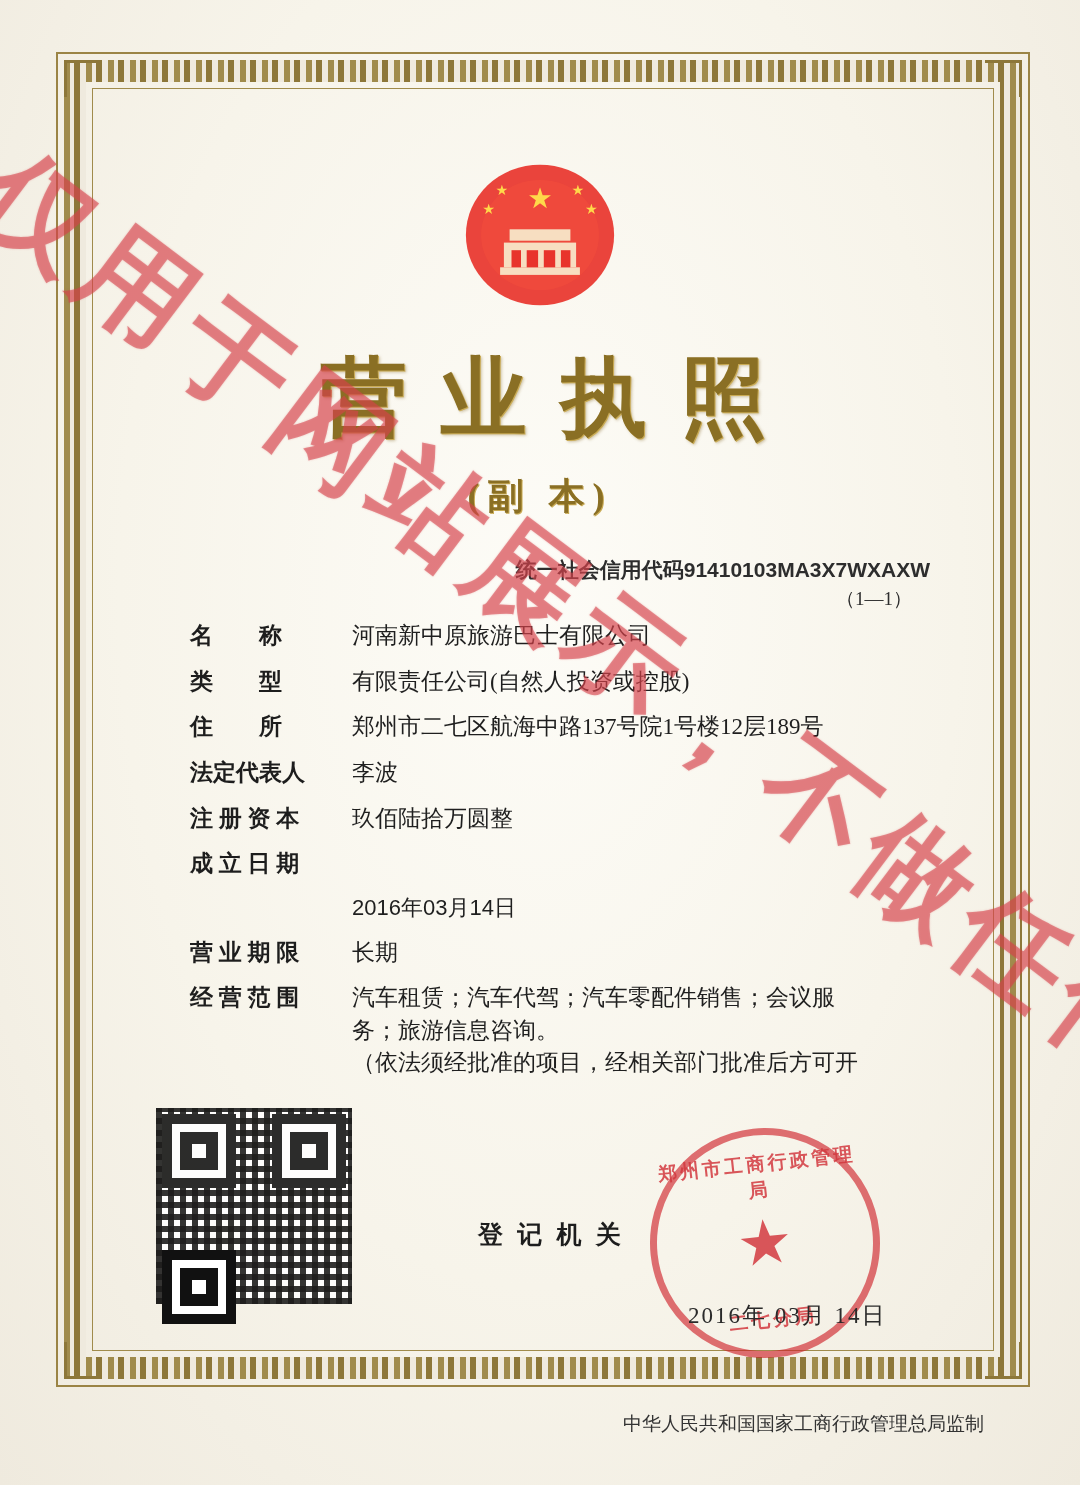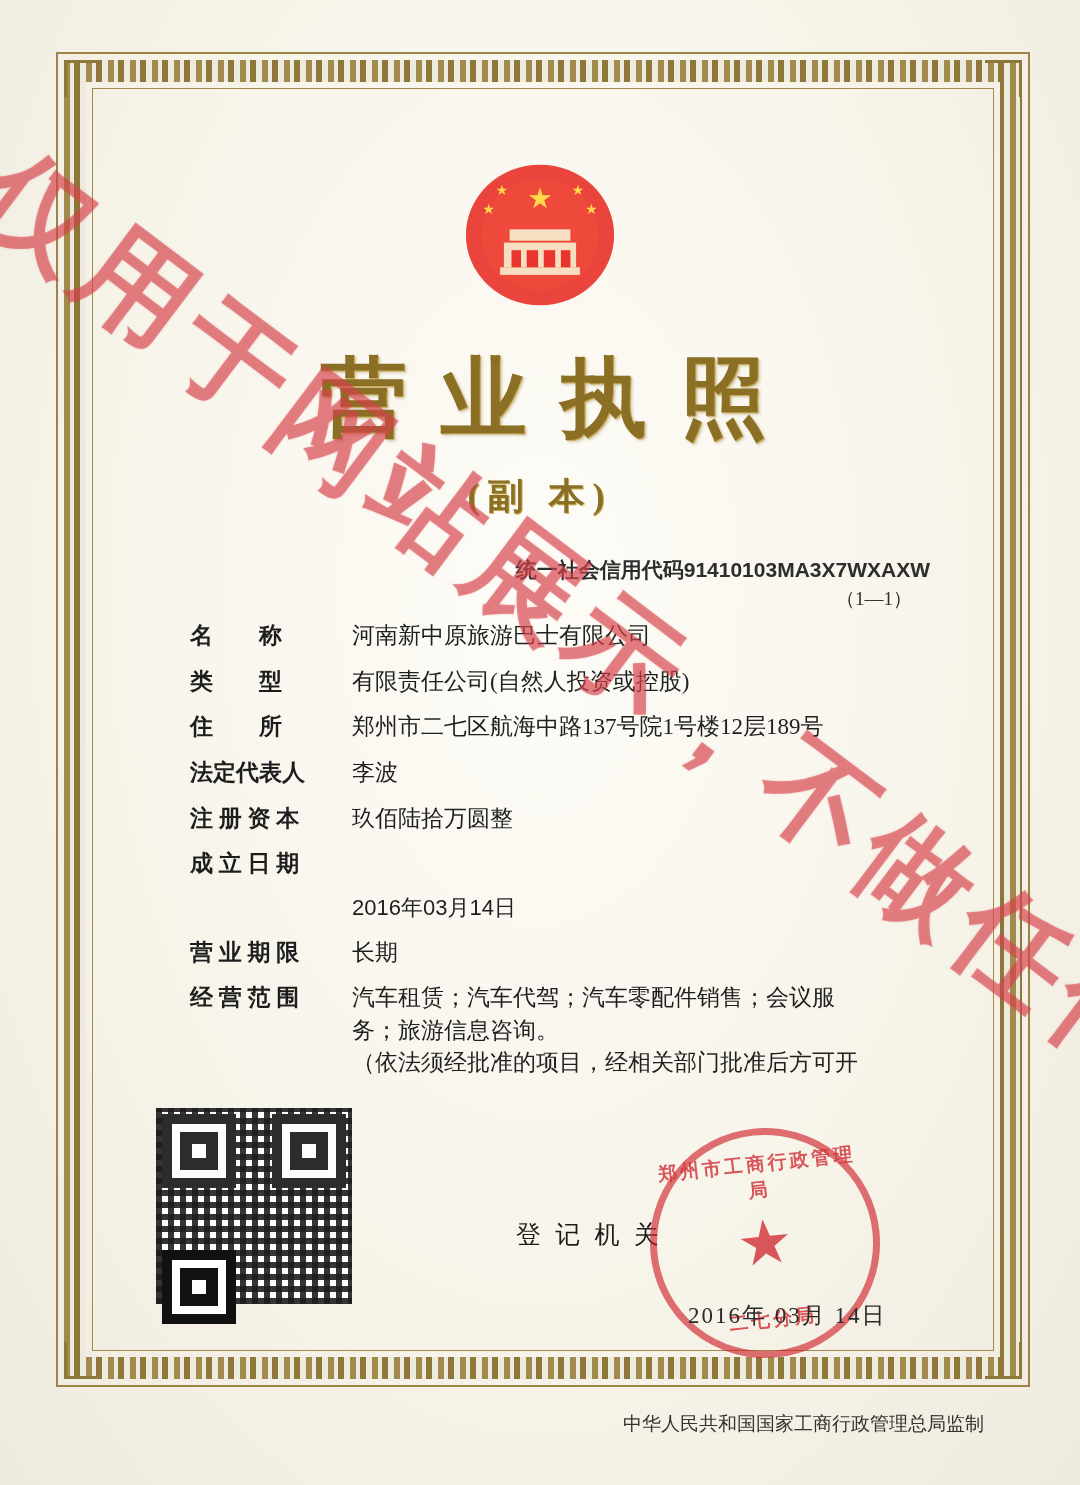--- a/index.html
+++ b/index.html
@@ -200,24 +200,24 @@
     top: 1250px;
     width: 54px; height: 54px;
     border: 10px solid #111;
     background: #fff;
     box-shadow: inset 0 0 0 8px #fff, inset 0 0 0 20px #111;
   }
 
   
   .authority-label {
     position: absolute;
-    left: 516px;
+    left: 478px;
     top: 1218px;
     font-size: 25px;
-    font-weight: normal;
+    font-weight: bold;
     letter-spacing: 4px;
     color: #1d1d1d;
   }
   .issue-date {
     position: absolute;
     left: 688px;
     top: 1300px;
     font-size: 23px;
     color: #2a2a2a;
     letter-spacing: 2px;

